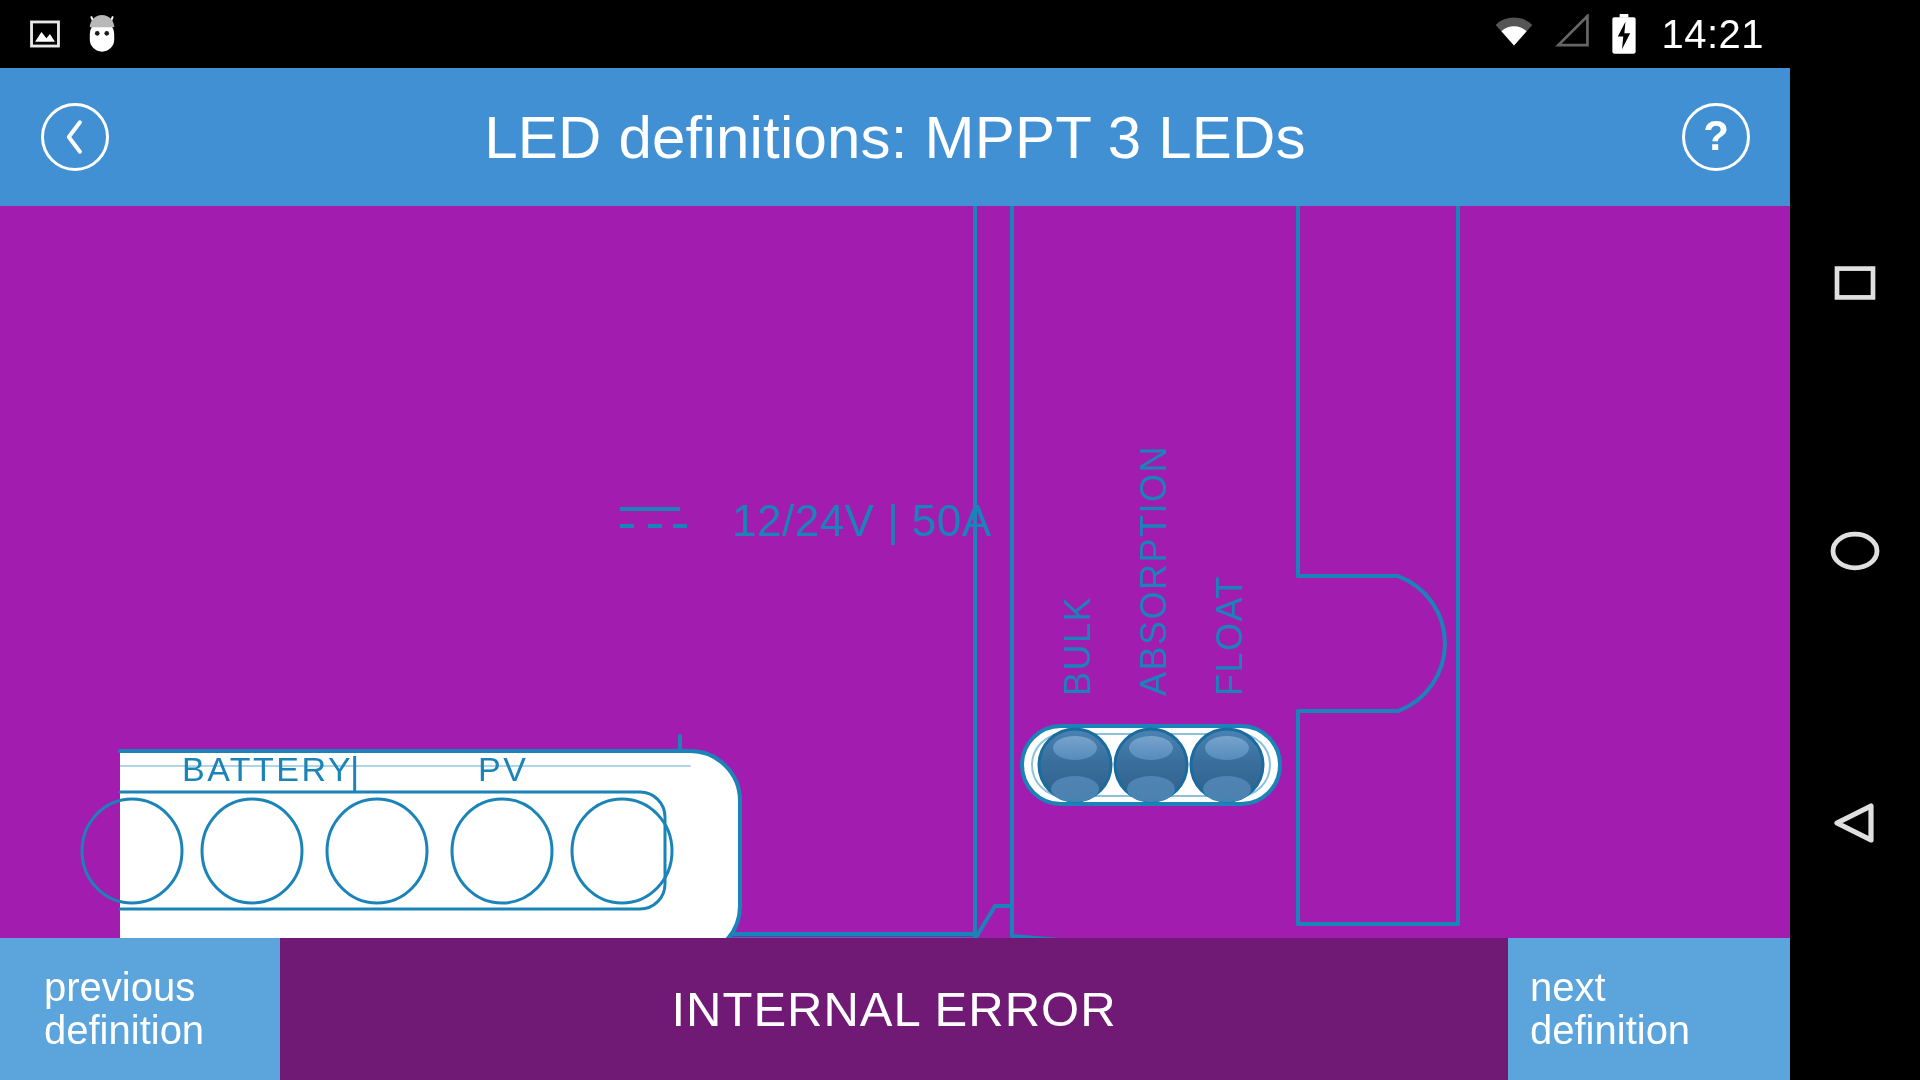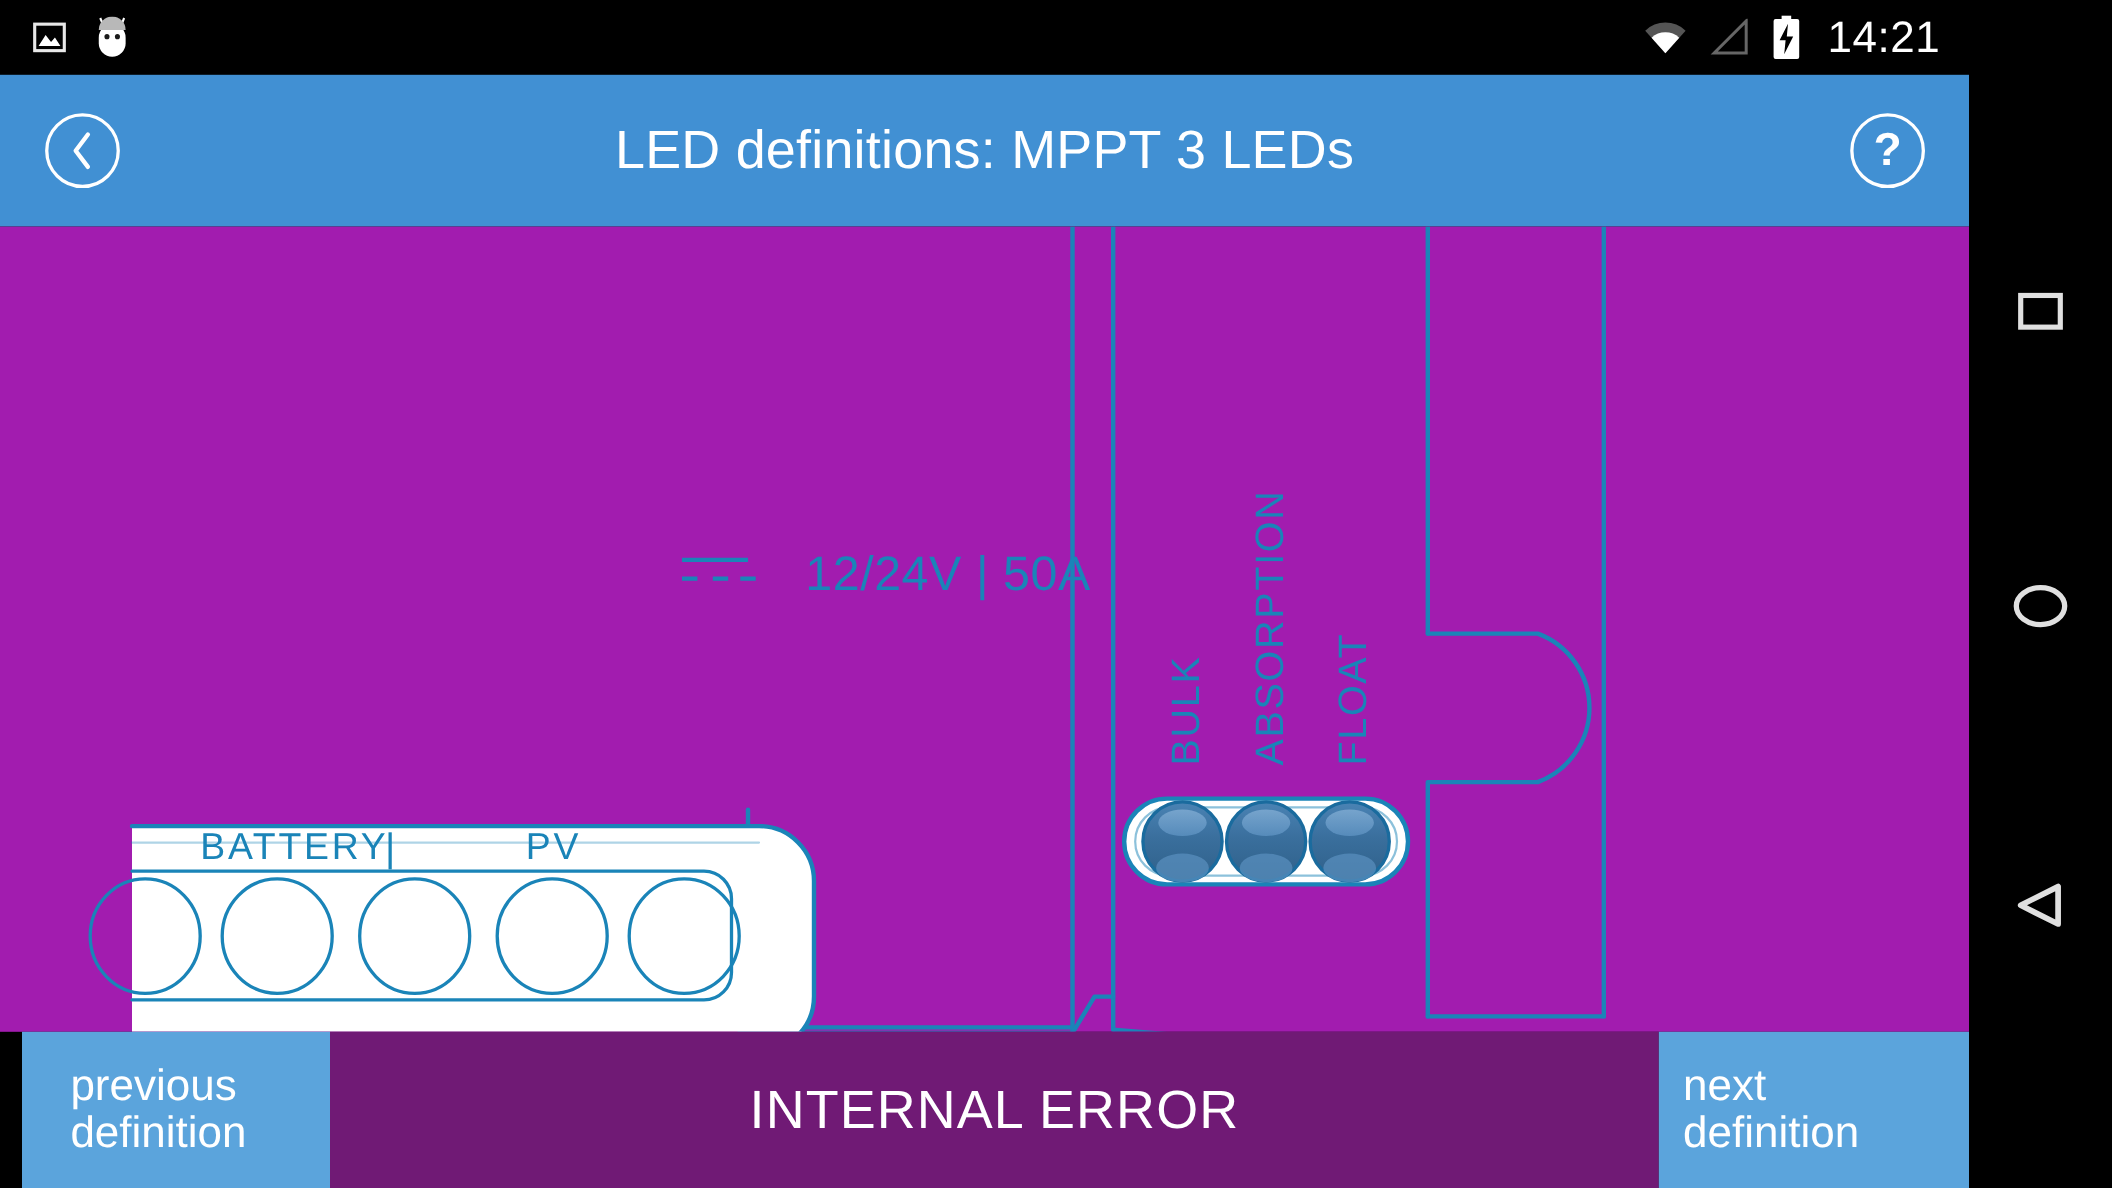--- a/index.html
+++ b/index.html
@@ -12,37 +12,37 @@
   }
   #screen { position:relative; width:1920px; height:1080px; background:#000; }
 
   
   .statusbar {
     position:absolute; left:0; top:0; width:1790px; height:68px;
     background:#000; display:flex; align-items:center;
   }
   .sb-left { display:flex; align-items:center; gap:22px; padding-left:28px; }
   .sb-right {
-    margin-left:auto; display:flex; align-items:center; gap:18px;
+    margin-left:auto; display:flex; gap:18px;
     padding-right:26px;
   }
   .sb-time {
     color:#fff; font-size:40px; font-weight:400; letter-spacing:0.5px;
     line-height:1; padding-left:6px;
   }
   .icon-svg { display:block; }
 
   
   .appbar {
     position:absolute; left:0; top:68px; width:1790px; height:138px;
     background:#4190d3; display:flex; align-items:center;
   }
   .appbar-title {
     position:absolute; left:0; right:0; text-align:center;
-    color:#fff; font-size:49px; font-weight:400; letter-spacing:0.2px;
+    color:#fff; font-size:60px; font-weight:400; letter-spacing:0.2px;
   }
   .circle-btn {
     position:absolute; width:68px; height:68px; border-radius:50%;
     border:3px solid #fff; display:flex; align-items:center;
     justify-content:center; color:#fff; background:transparent;
     cursor:pointer; user-select:none;
   }
   .circle-btn.back { left:41px; }
   .circle-btn.help { right:40px; }
   .help-glyph { font-size:42px; font-weight:700; line-height:1; margin-top:-2px;}
@@ -51,21 +51,20 @@
   .content {
     position:absolute; left:0; top:206px; width:1790px; height:732px;
     background:#a21caf; overflow:hidden;
   }
   .illus { position:absolute; left:0; top:0; width:1790px; height:732px; }
 
   
   .bottombar {
     position:absolute; left:0; top:938px; width:1790px; height:142px;
     display:flex;
-    padding-left:20px;
   }
   .bb-prev, .bb-next {
     background:#5ba4dc; color:#fff; display:flex; flex-direction:column;
     justify-content:center; cursor:pointer; user-select:none;
     font-size:40px; line-height:1.08;
   }
   .bb-prev { width:280px; padding-left:44px; align-items:flex-start; }
   .bb-next { width:282px; padding-left:22px; align-items:flex-start; }
   .bb-status {
     flex:1; background:#701a75; color:#fff; display:flex;

